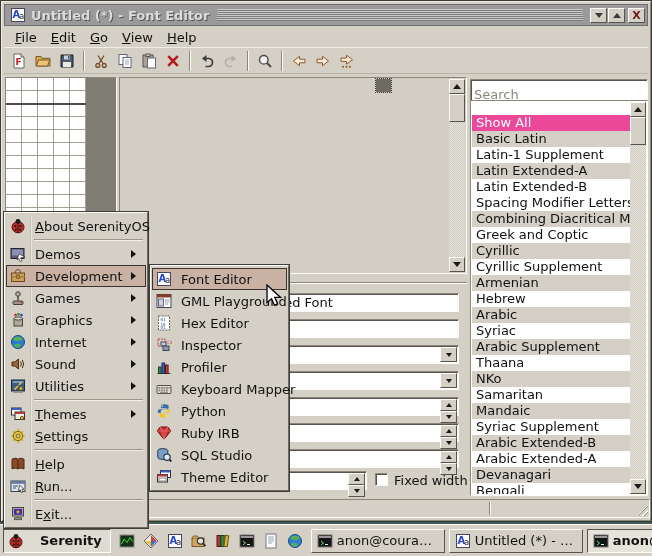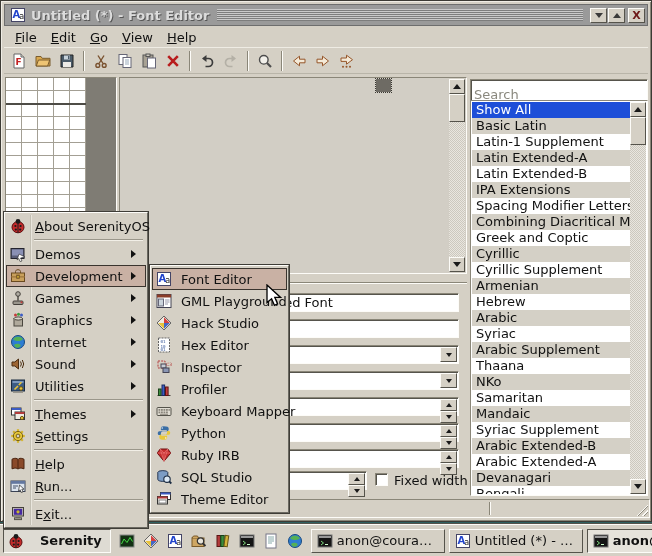--- a/index.html
+++ b/index.html
@@ -74,21 +74,21 @@
 
   
   .search-box{position:absolute;left:469px;top:78px;width:178px;height:31px;}
   .search-box input{width:100%;height:100%;border:none;background:transparent;outline:none;
     font:13px "DejaVu Sans",sans-serif;padding:0 3px;}
   .search-box input::placeholder{color:#8a887e;opacity:1;}
   .block-list{position:absolute;left:469px;top:99px;width:178px;height:396px;background:#fff;overflow:hidden;}
   .list-rows{position:absolute;left:1px;top:1px;right:17px;bottom:1px;overflow:hidden;}
   .list-row{height:16px;line-height:16px;padding:0 4px;white-space:nowrap;background:#fff;}
   .list-row.alt{background:#d4d0c6;}
-  .list-row.selected{background:#1d4ed8;color:#fff;}
+  .list-row.selected{background:#ec4899;color:#fff;margin-top:13px;}
   .list-scroll{position:absolute;right:1px;top:1px;bottom:1px;width:16px;display:flex;flex-direction:column;
     background:repeating-conic-gradient(#e9e6df 0% 25%,#ccc8be 0% 50%) 0 0/2px 2px;}
 
   
   .statusbar{position:absolute;left:3px;top:498px;width:646px;height:19px;
     border:1px solid;border-color:#8a8678 #fdfcf8 #fdfcf8 #8a8678;background:#d5d0c5;}
   .status-div{position:absolute;left:484px;top:2px;bottom:2px;width:2px;
     border-left:1px solid #8a8678;border-right:1px solid #fdfcf8;}
   .grip{position:absolute;right:1px;bottom:1px;width:13px;height:13px;
     background:repeating-linear-gradient(135deg,transparent 0 2px,#fbfaf6 2px 3px,#8f8b7f 3px 4px);
@@ -365,21 +365,20 @@
     <input placeholder="Search" style="">
   </div>
 
   <div class="block-list sunken">
     <div class="list-rows">
         <div class="list-row selected">Show All</div>
         <div class="list-row alt">Basic Latin</div>
         <div class="list-row">Latin-1 Supplement</div>
         <div class="list-row alt">Latin Extended-A</div>
         <div class="list-row">Latin Extended-B</div>
-        <div class="list-row alt">IPA Extensions</div>
         <div class="list-row">Spacing Modifier Letters</div>
         <div class="list-row alt">Combining Diacritical Marks</div>
         <div class="list-row">Greek and Coptic</div>
         <div class="list-row alt">Cyrillic</div>
         <div class="list-row">Cyrillic Supplement</div>
         <div class="list-row alt">Armenian</div>
         <div class="list-row">Hebrew</div>
         <div class="list-row alt">Arabic</div>
         <div class="list-row">Syriac</div>
         <div class="list-row alt">Arabic Supplement</div>
@@ -599,31 +598,20 @@
             <line x1="9" y1="9" x2="13.5" y2="9"></line>
             <line x1="9" y1="11" x2="12" y2="11"></line>
           </g>
         </svg>
       </span>
       <span class="mlabel">GML Playground</span>
     </div>
     <div class="menu-item">
       <span class="micon icon16">
         <svg viewBox="0 0 16 16" width="16" height="16">
-          <polygon points="8,1 15,8 8,15 1,8" fill="#efe9df" stroke="#666"></polygon>
-          <polygon points="8,2.2 13.8,8 8,8" fill="#d44040"></polygon>
-          <polygon points="2.2,8 8,8 8,13.8" fill="#e8c33a"></polygon>
-          <polygon points="8,8 13.8,8 8,13.8" fill="#4466c4"></polygon>
-        </svg>
-      </span>
-      <span class="mlabel">Hack Studio</span>
-    </div>
-    <div class="menu-item">
-      <span class="micon icon16">
-        <svg viewBox="0 0 16 16" width="16" height="16">
           <rect x="2.5" y="1" width="11" height="14" fill="#fff" stroke="#666" stroke-dasharray="2 1"></rect>
           <g font-size="4.2" fill="#3a5a9a" font-family="DejaVu Sans Mono, monospace">
             <text x="4.5" y="6">01</text>
             <text x="4.5" y="10.5">10</text>
             <text x="4.5" y="14">01</text>
           </g>
         </svg>
       </span>
       <span class="mlabel">Hex Editor</span>
     </div>

